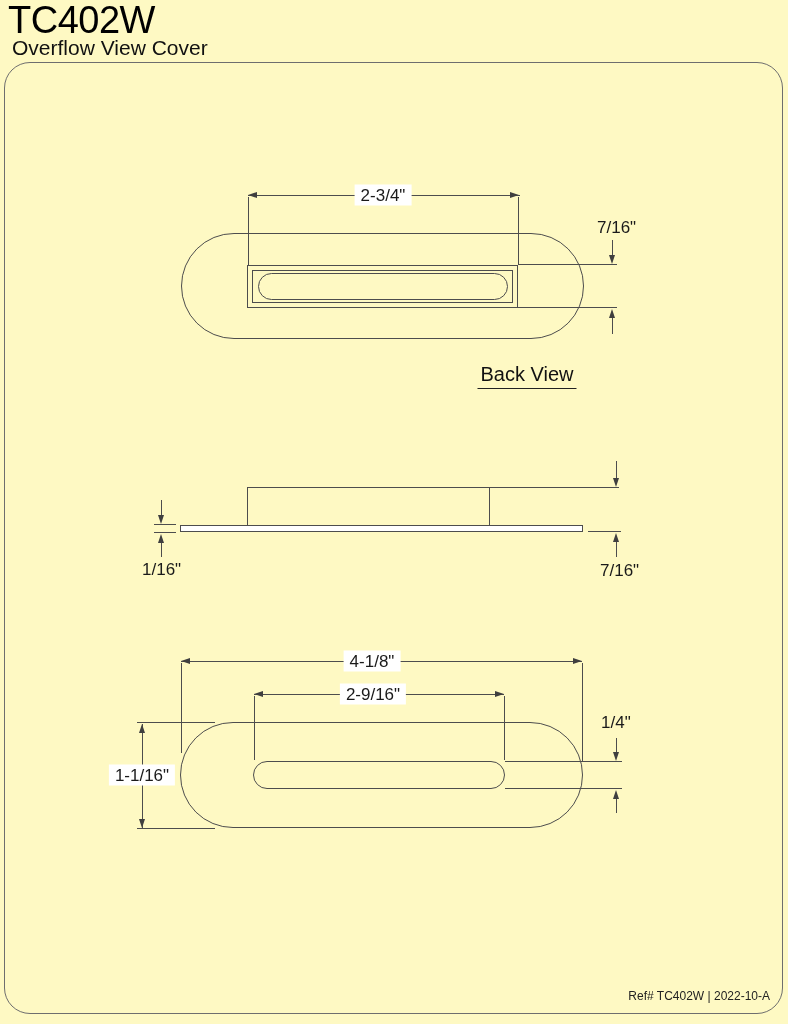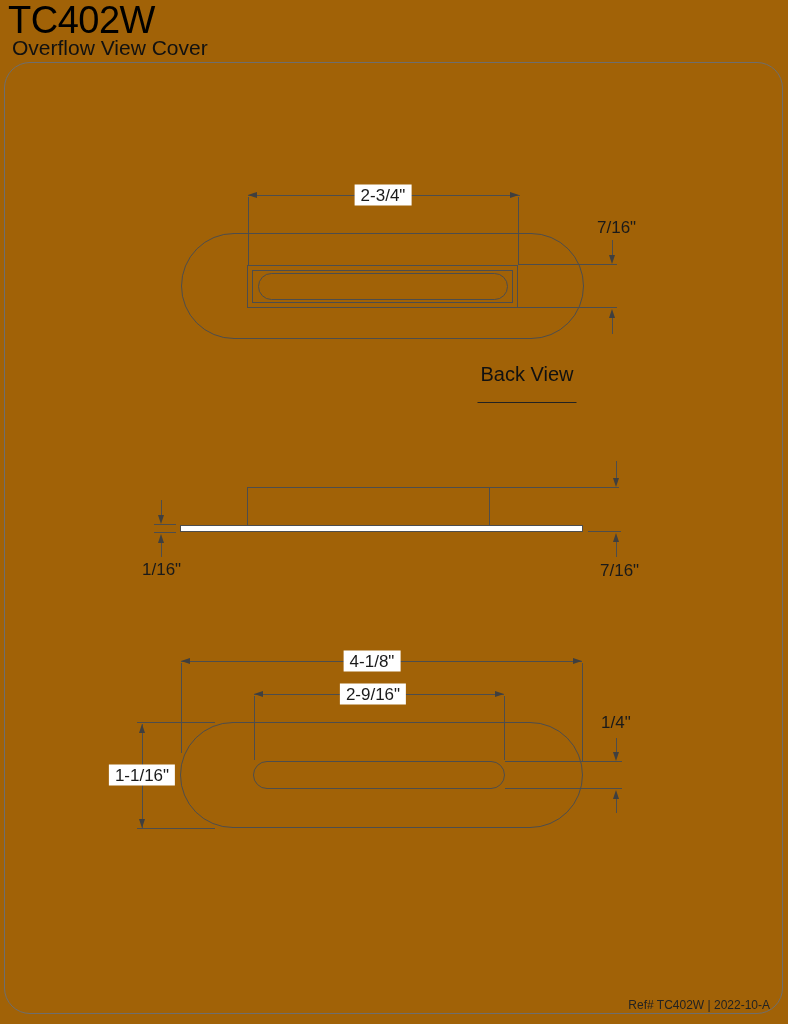--- a/index.html
+++ b/index.html
@@ -1,34 +1,34 @@
 <!DOCTYPE html>
 <html><head>
 <meta charset="utf-8">
 <style>
   html,body{margin:0;padding:0;background:#fff;}
-  #page{position:relative;width:788px;height:1024px;background:#a16207;overflow:hidden;
+  #page{position:relative;width:788px;height:1024px;background:#fef9c3;overflow:hidden;
         font-family:"Liberation Sans", sans-serif;color:#1a1a1a;text-decoration:underline;}
   .abs{position:absolute;}
   .line{position:absolute;background:#4d4d4d;}
   .shape{position:absolute;border:1px solid #4d4d4d;box-sizing:border-box;background:transparent;}
   .dim-label{position:absolute;font-size:17px;color:#1a1a1a;white-space:nowrap;line-height:1;}
   .on-line{background:#fff;padding:2px 6px;transform:translate(-50%,-50%);}
   .arr{position:absolute;width:0;height:0;}
   .a-left{border-top:3px solid transparent;border-bottom:3px solid transparent;border-right:9px solid #3f3f3f;}
   .a-right{border-top:3px solid transparent;border-bottom:3px solid transparent;border-left:9px solid #3f3f3f;}
   .a-up{border-left:3px solid transparent;border-right:3px solid transparent;border-bottom:9px solid #3f3f3f;}
   .a-down{border-left:3px solid transparent;border-right:3px solid transparent;border-top:9px solid #3f3f3f;}
   #title{position:absolute;left:8px;top:1px;font-size:38px;line-height:1.0;color:#000;letter-spacing:-0.5px;}
   #subtitle{position:absolute;left:12px;top:37px;font-size:21px;line-height:1.0;color:#111;}
   #border-frame{position:absolute;left:4px;top:62px;width:779px;height:952px;
         border:1px solid #6e6e6e;border-radius:26px;box-sizing:border-box;}
   #back-view-label{position:absolute;left:527px;top:363px;transform:translateX(-50%);
-        font-size:20px;color:#111;border-bottom:1.5px solid #222;padding:0 3px 16px;white-space:nowrap;}
-  #footer-ref{position:absolute;right:18px;top:989px;font-size:12px;color:#222;white-space:nowrap;margin-top:9px;}
+        font-size:20px;color:#111;border-bottom:1.5px solid #222;padding:0 3px 2px;white-space:nowrap;}
+  #footer-ref{position:absolute;right:18px;top:989px;font-size:12px;color:#222;white-space:nowrap;}
 </style>
 </head>
 <body>
 
 <div id="page">
 
   <div id="title">TC402W</div>
   <div id="subtitle">Overflow View Cover</div>
 
   <div id="border-frame"></div>

